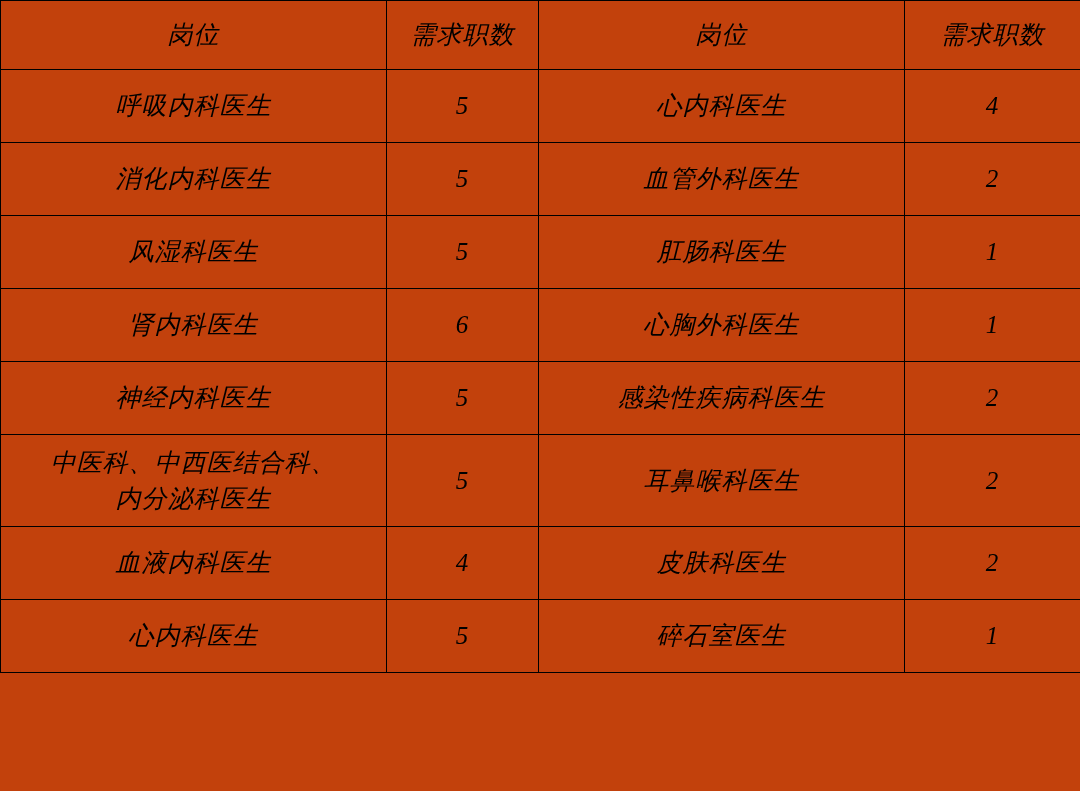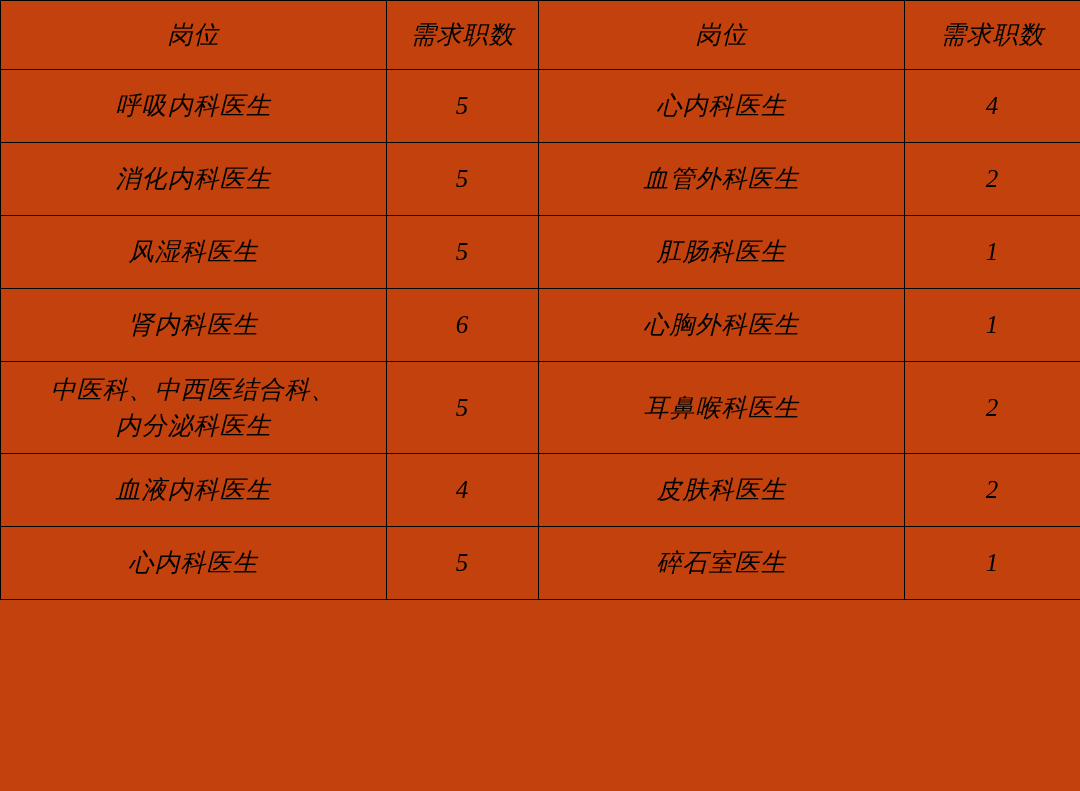--- a/index.html
+++ b/index.html
@@ -96,20 +96,26 @@
         <td>肛肠科医生</td>
         <td class="num">1</td>
       </tr>
       <tr>
         <td>肾内科医生</td>
         <td class="num">6</td>
         <td>心胸外科医生</td>
         <td class="num">1</td>
       </tr>
       <tr>
+        <td>神经内科医生</td>
+        <td class="num">5</td>
+        <td>感染性疾病科医生</td>
+        <td class="num">2</td>
+      </tr>
+      <tr>
         <td>
           <span class="two-line">中医科、中西医结合科、</span>
           <span class="two-line">内分泌科医生</span>
         </td>
         <td class="num">5</td>
         <td>耳鼻喉科医生</td>
         <td class="num">2</td>
       </tr>
       <tr>
         <td>血液内科医生</td>

